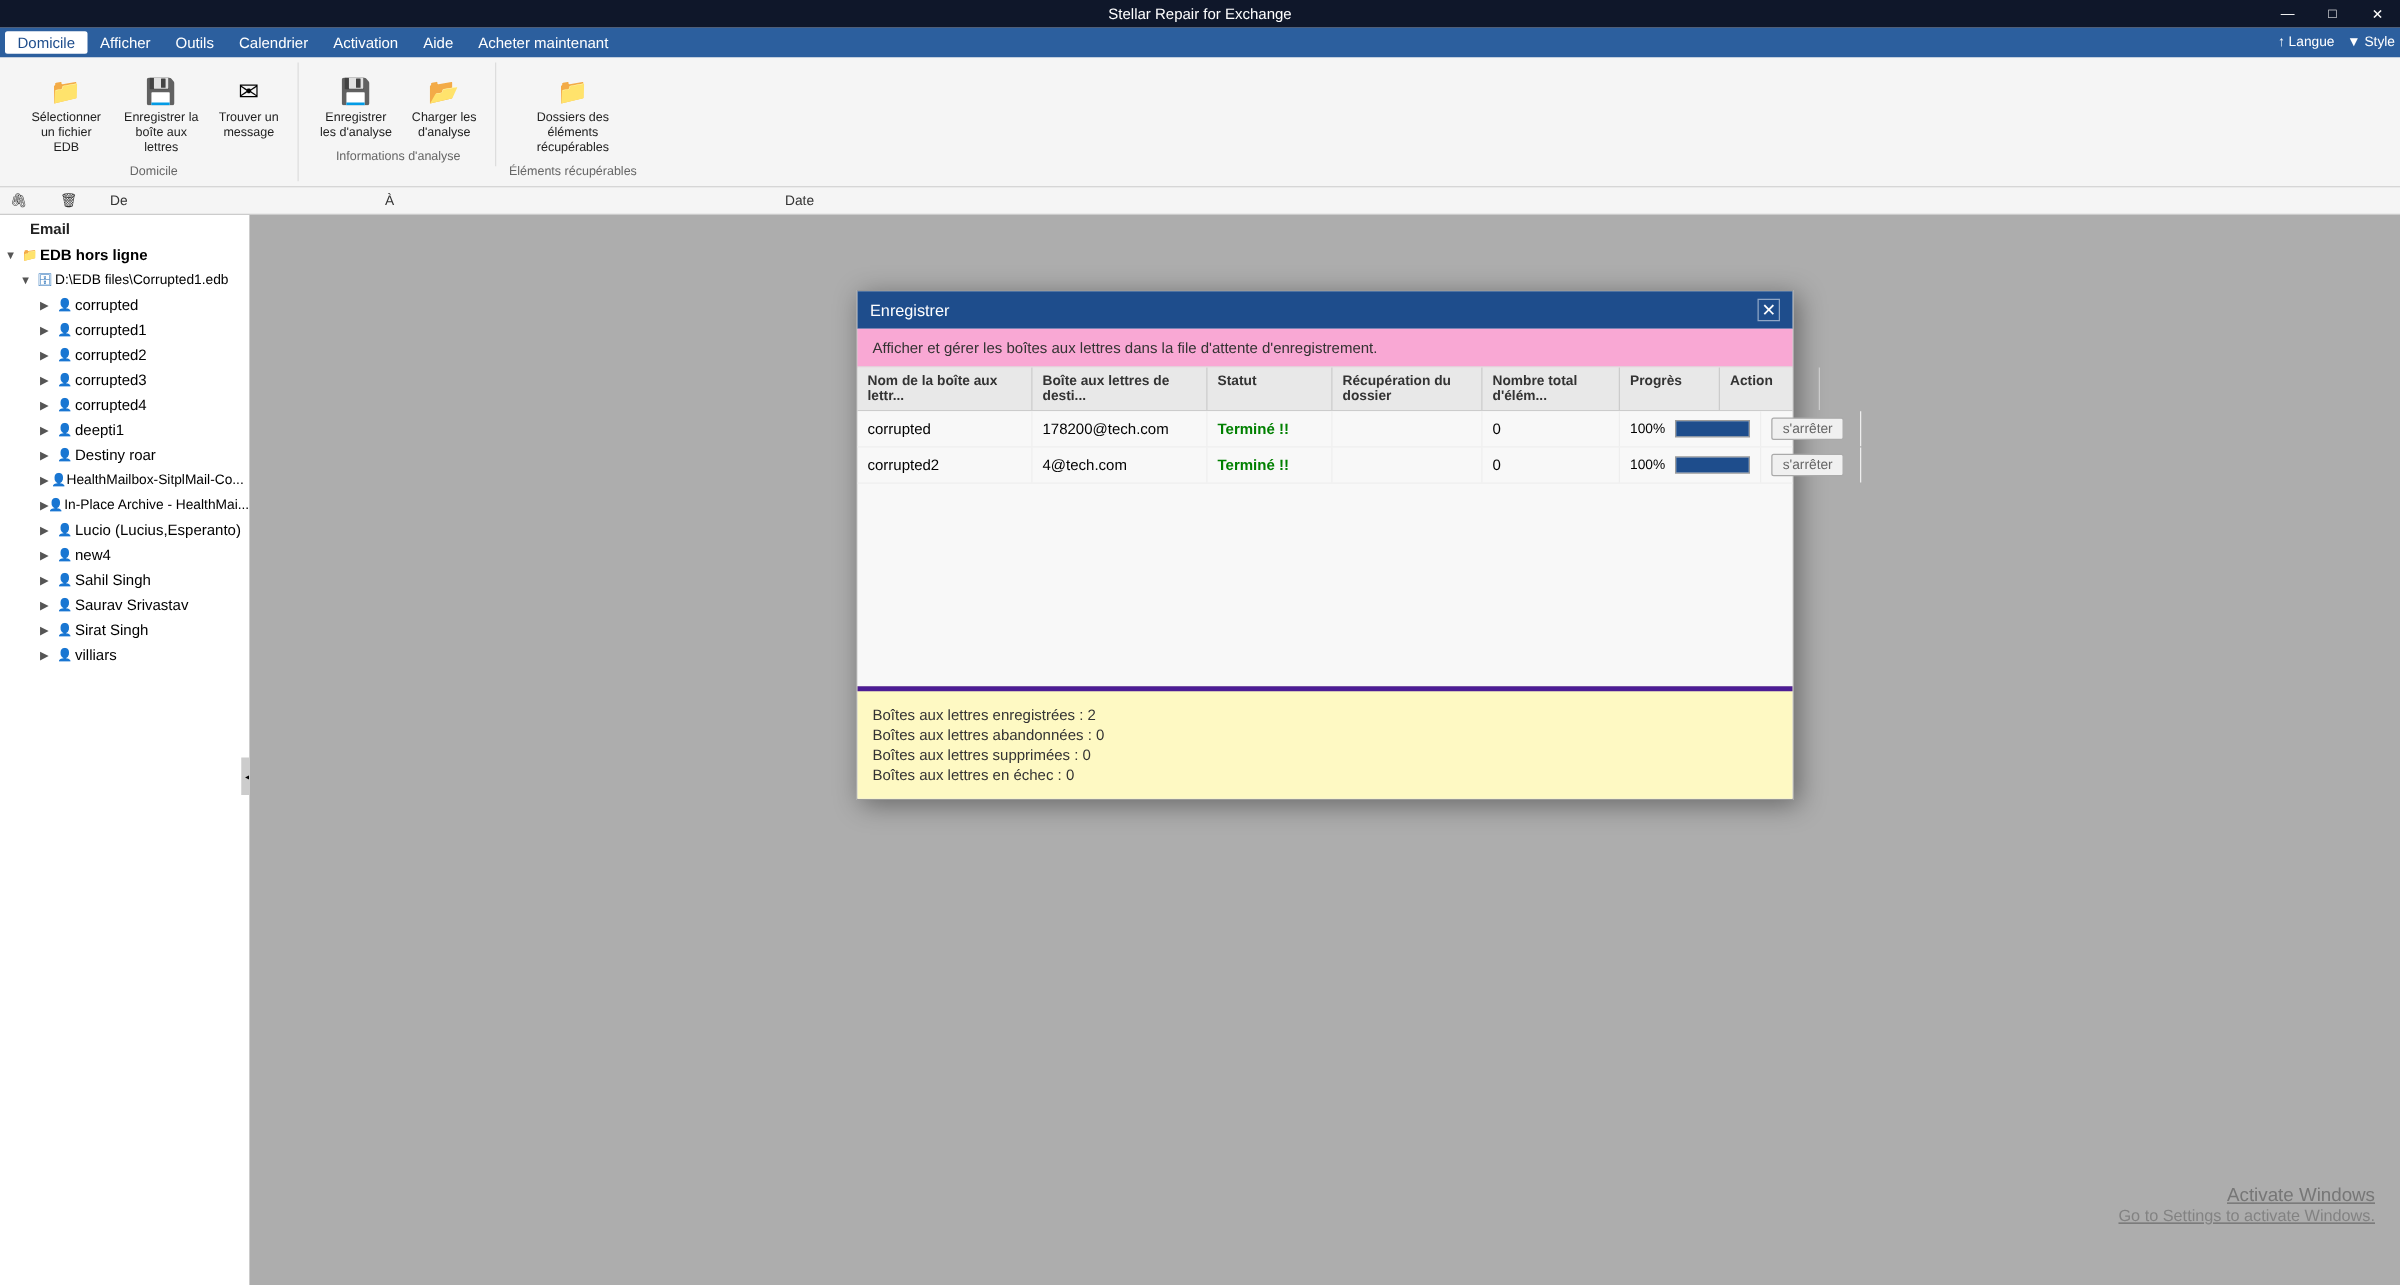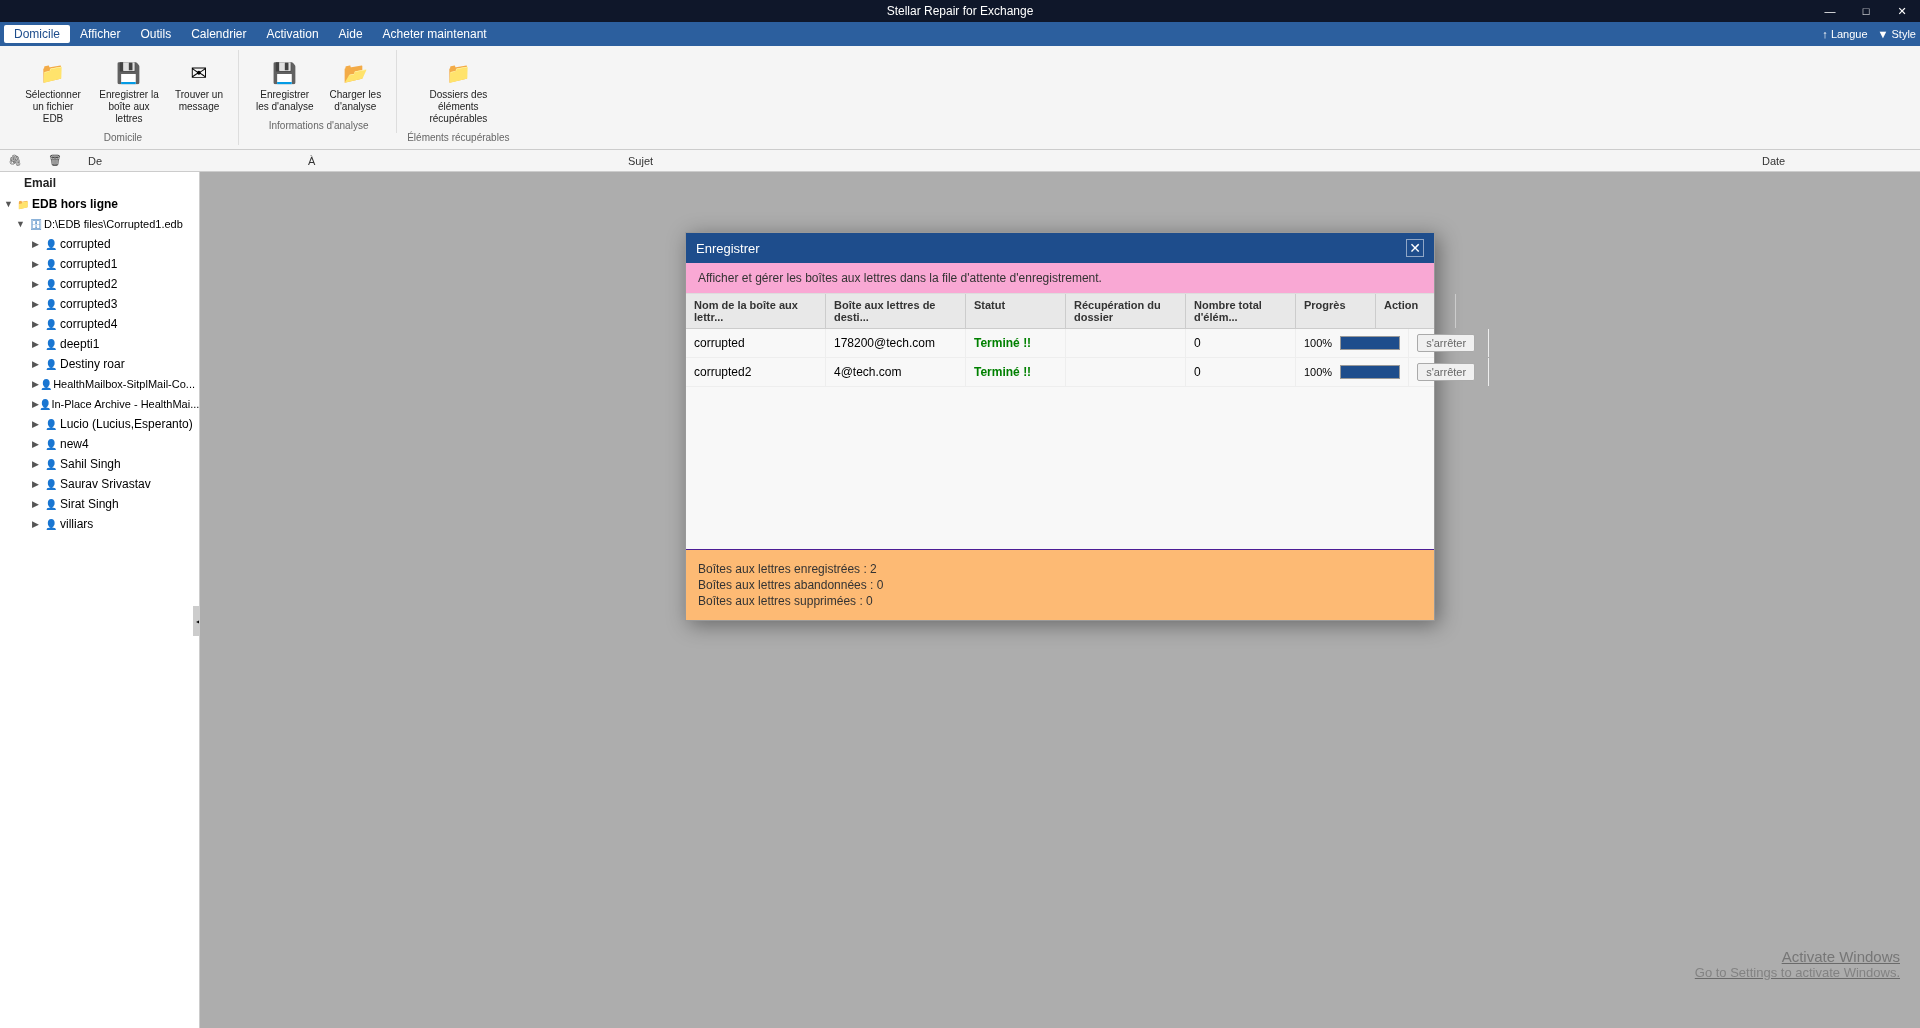--- a/index.html
+++ b/index.html
@@ -300,22 +300,22 @@
       border-radius: 2px;
     }
     .action-btn:disabled { opacity: 0.5; cursor: default; }
 
     .modal-body {
       min-height: 220px;
       background: #f8f8f8;
     }
     .modal-footer {
       padding: 10px 12px;
-      background: #fdba74;
-      border-top: 1px solid #4c1d95;
+      background: #fef9c3;
+      border-top: 4px solid #4c1d95;
       font-size: 12px;
       color: #333;
     }
     .modal-footer div { margin: 2px 0; }
 
     .activate-windows {
       position: absolute;
       bottom: 60px;
       right: 20px;
       text-align: right;
@@ -392,21 +392,20 @@
     </div>
     <div class="ribbon-group-label">Éléments récupérables</div>
   </div>
 </div>
 
 <div id="top-info-bar">
   <span class="col-header attach">🖇</span>
   <span class="col-header del">🗑</span>
   <span class="col-header de">De</span>
   <span class="col-header a">À</span>
-  <span class="col-header sujet">Sujet</span>
   <span class="col-header date">Date</span>
 </div>
 
 <div id="main">
 
   <div id="sidebar">
     <div class="collapse-handle">◀</div>
     <div class="sidebar-header">Email</div>
 
     <div class="tree-item" style="padding-left:4px;">
@@ -554,20 +553,21 @@
             <div class="modal-td col7">
               <button class="action-btn">s'arrêter</button>
             </div>
           </div>
         </div>
 
         <div class="modal-footer">
           <div>Boîtes aux lettres enregistrées : 2</div>
           <div>Boîtes aux lettres abandonnées : 0</div>
           <div>Boîtes aux lettres supprimées : 0</div>
+          <div>Boîtes aux lettres en échec : 0</div>
         </div>
       </div>
     </div>
 
     <div class="activate-windows">
       <div style="font-size:15px; color:#aaa;">Activate Windows</div>
       <div style="font-size:13px; color:#bbb;">Go to Settings to activate Windows.</div>
     </div>
   </div>
 </div>

